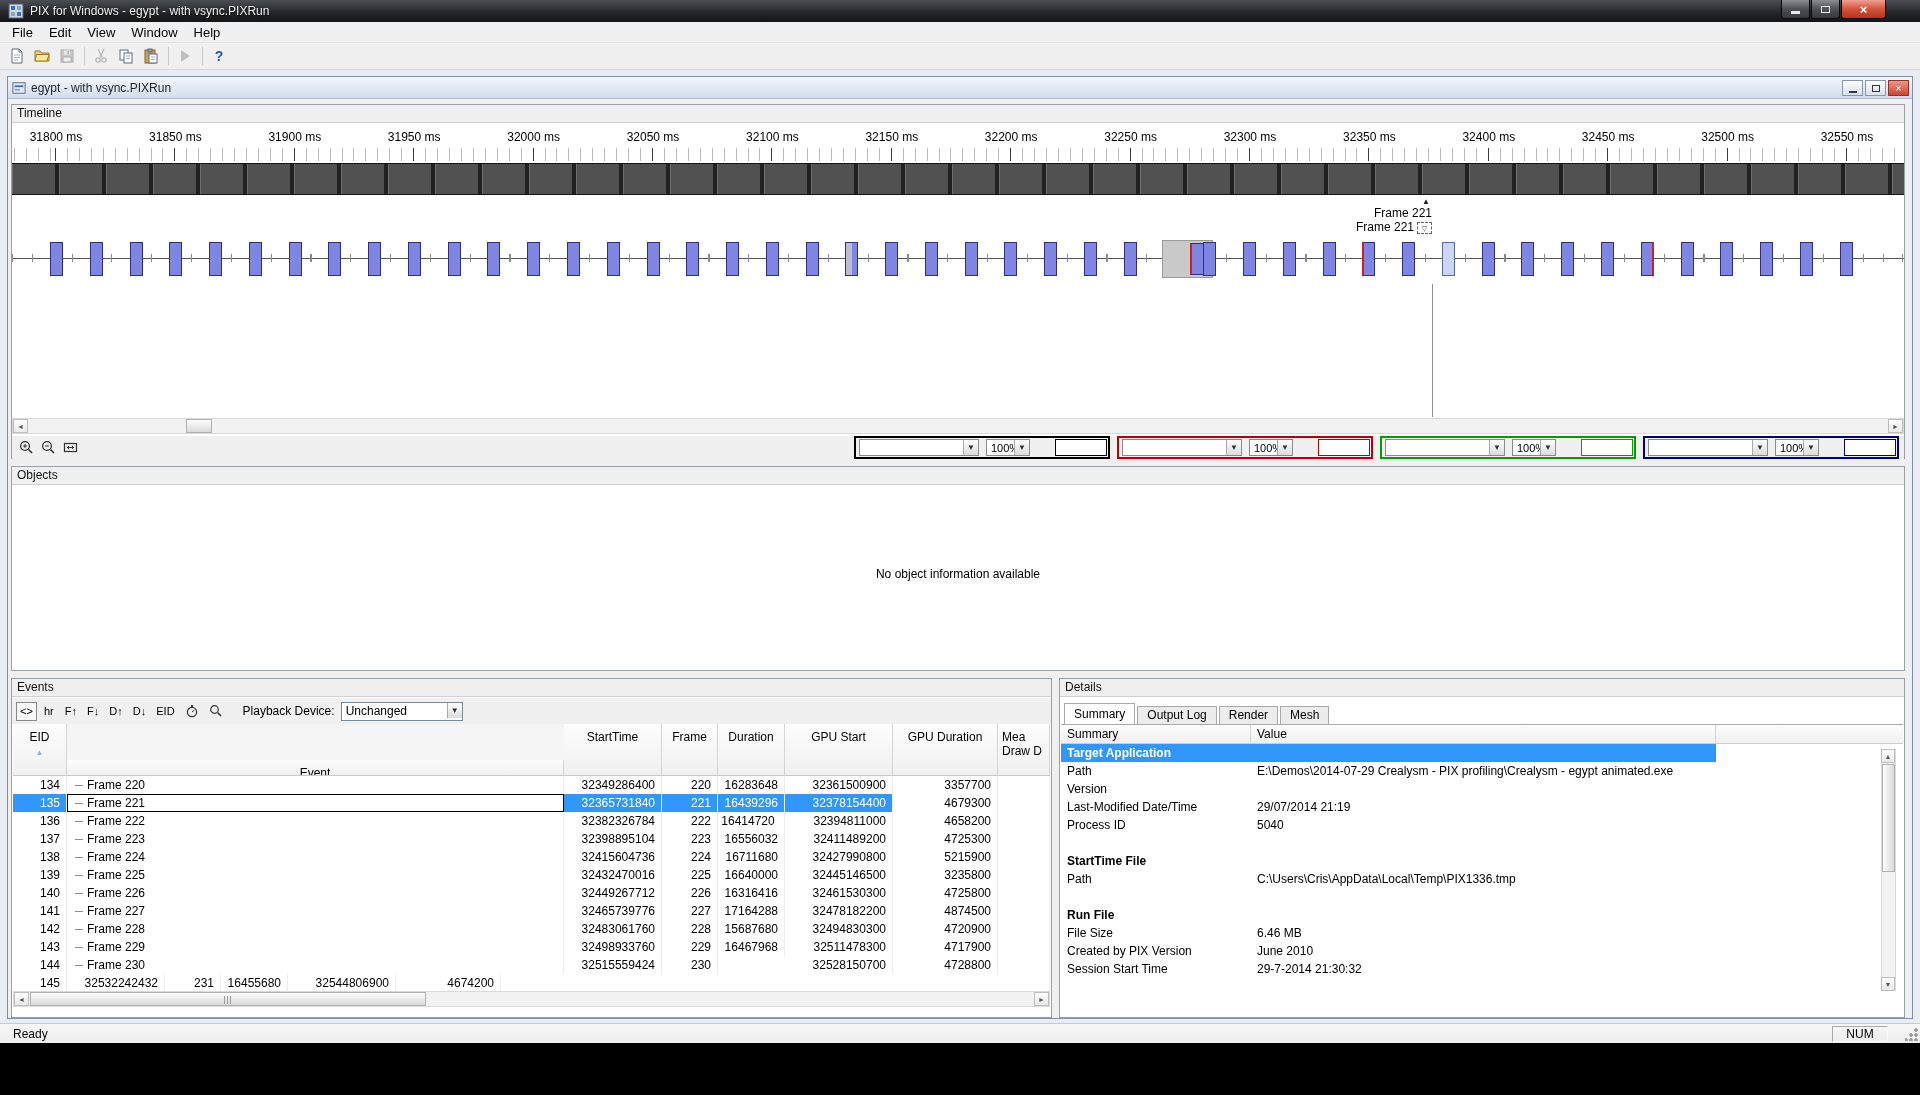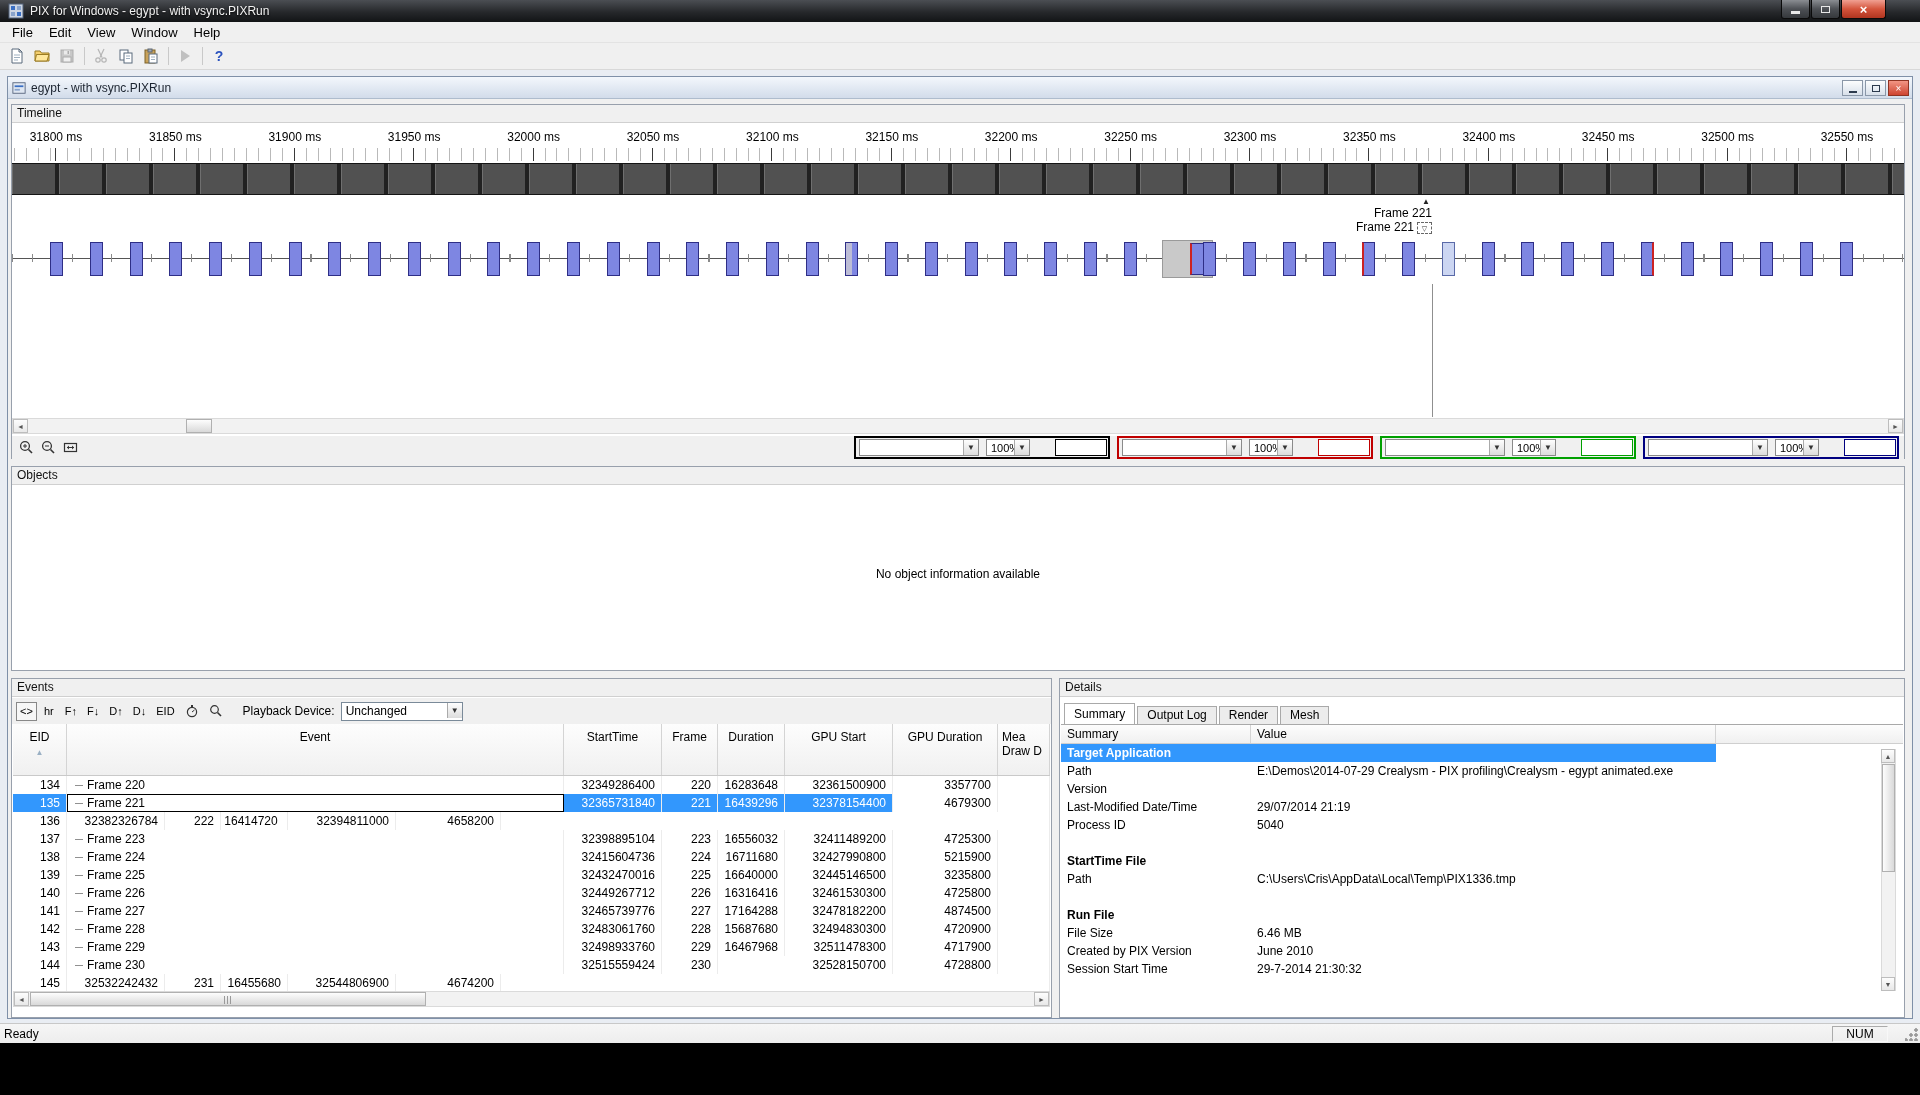--- a/index.html
+++ b/index.html
@@ -170,21 +170,21 @@
   #details-vscroll .sb-btn { left:-1px; width:14px; }
   #details-vscroll .sb-btn.top { top:-1px; }
   #details-vscroll .sb-btn.bottom { top:auto; bottom:-1px; }
   #dv-thumb { position:absolute; left:0; top:14px; width:13px; height:108px;
     background:linear-gradient(90deg,#fdfdfd,#d9d9d9); border:1px solid #b0b0b0; }
 
   
   #statusbar { position:absolute; left:0; top:1023px; width:1920px; height:20px;
     background:linear-gradient(#f6f6f6,#ededed); border-top:1px solid #c8c8c8;
     display:flex; align-items:center; font-size:12px; }
-  #status-left { padding-left:4px; }
+  #status-left { padding-left:13px; }
   #num-box { position:absolute; right:32px; top:2px; width:56px; height:16px; line-height:15px;
     text-align:center; border:1px solid; border-color:#ababab #f8f8f8 #f8f8f8 #ababab; }
   #grip { position:absolute; right:2px; bottom:2px; width:13px; height:13px;
     background:
       radial-gradient(circle at 11px 2px,#9a9a9a 1.5px,transparent 2px),
       radial-gradient(circle at 11px 7px,#9a9a9a 1.5px,transparent 2px),
       radial-gradient(circle at 6px 7px,#9a9a9a 1.5px,transparent 2px),
       radial-gradient(circle at 11px 12px,#9a9a9a 1.5px,transparent 2px),
       radial-gradient(circle at 6px 12px,#9a9a9a 1.5px,transparent 2px),
       radial-gradient(circle at 1px 12px,#9a9a9a 1.5px,transparent 2px); }
@@ -509,21 +509,21 @@
             <div id="playback-combo">
               <span class="combo-text">Unchanged</span>
               <span class="combo-arrow">▼</span>
             </div>
           </div>
           <div id="events-header">
               <div class="ev-hcell" style="width: 54px;">
                 <div class="ev-hlabel">EID</div>
                 <div class="sort-arrow">▲</div>
               </div>
-              <div class="ev-hcell" style="width: 497px;">
+              <div class="ev-hcell" style="width: 497px; margin-top: 36px;">
                 <div class="ev-hlabel">Event</div>
               </div>
               <div class="ev-hcell" style="width: 98px;">
                 <div class="ev-hlabel">StartTime</div>
               </div>
               <div class="ev-hcell" style="width: 56px;">
                 <div class="ev-hlabel">Frame</div>
               </div>
               <div class="ev-hcell" style="width: 67px;">
                 <div class="ev-hlabel">Duration</div>
@@ -555,20 +555,21 @@
                 <div class="ev-cell name focus-cell" style="width: 497px;"><span class="tree-dash"></span><span>Frame 221</span></div>
                 <div class="ev-cell num sel-part" style="width: 98px;">32365731840</div>
                 <div class="ev-cell num sel-part" style="width: 56px;">221</div>
                 <div class="ev-cell num sel-part" style="width: 67px;">16439296</div>
                 <div class="ev-cell num sel-part" style="width: 108px;">32378154400</div>
                 <div class="ev-cell num" style="width: 105px;">4679300</div>
                 <div class="ev-cell num fill" style="flex: 1 1 0%;"></div>
               </div>
               <div class="ev-row">
                 <div class="ev-cell num" style="width: 54px;">136</div>
+                <div class="ev-cell name" style="width: 497px;"><span class="tree-dash"></span><span>Frame 222</span></div>
                 <div class="ev-cell num" style="width: 98px;">32382326784</div>
                 <div class="ev-cell num" style="width: 56px;">222</div>
                 <div class="ev-cell num" style="width: 67px; text-align: center;">16414720</div>
                 <div class="ev-cell num" style="width: 108px;">32394811000</div>
                 <div class="ev-cell num" style="width: 105px;">4658200</div>
                 <div class="ev-cell num fill" style="flex: 1 1 0%;"></div>
               </div>
               <div class="ev-row">
                 <div class="ev-cell num" style="width: 54px;">137</div>
                 <div class="ev-cell name" style="width: 497px;"><span class="tree-dash"></span><span>Frame 223</span></div>

